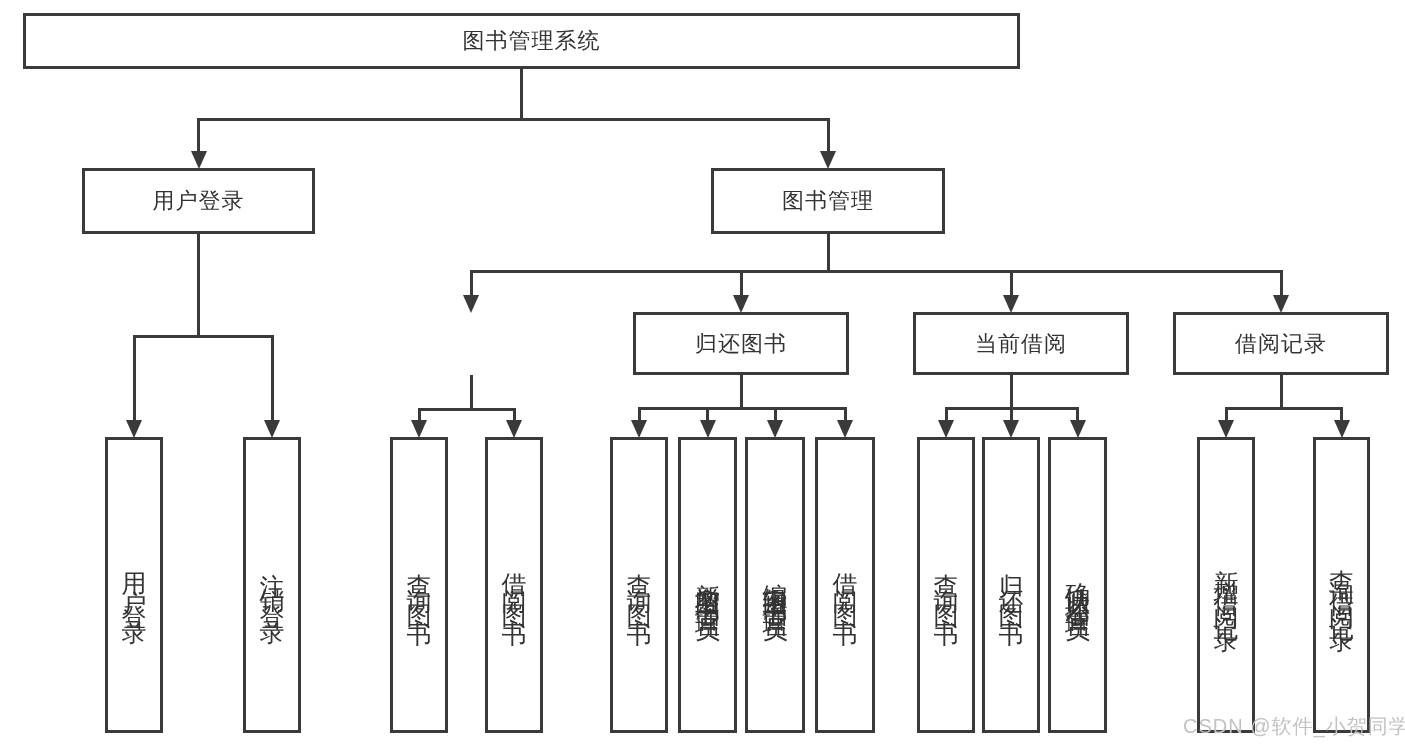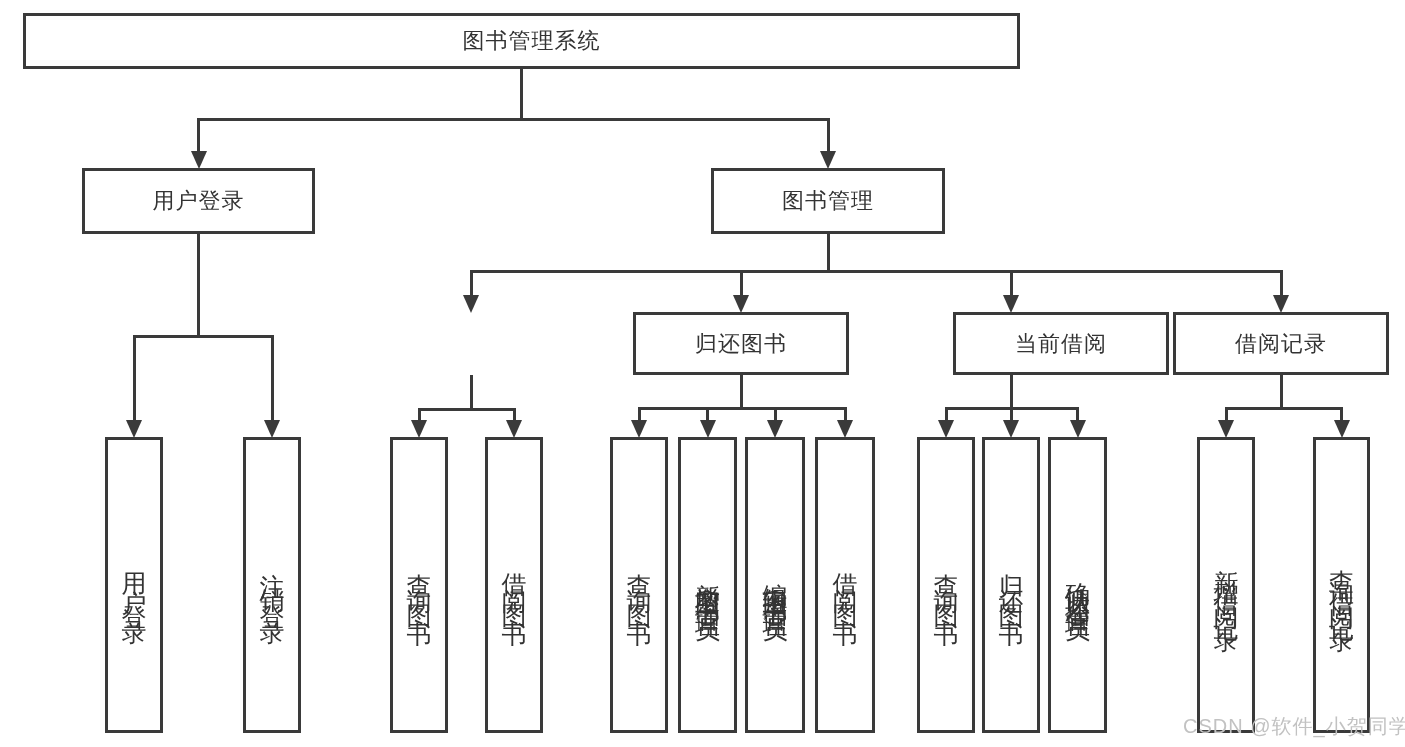--- a/index.html
+++ b/index.html
@@ -99,21 +99,21 @@
     <div class="node vbox" style="left: 745px; top: 437px; width: 60px; height: 296px;">
       <span class="label" style="letter-spacing: 5px;">编辑图书（管理员）</span>
     </div>
     <div class="line" style="left: 843.5px; top: 407px; width: 3px; height: 15px;"></div>
     <div class="arrow" style="left: 837px; top: 420px;"></div>
     <div class="node vbox" style="left: 815px; top: 437px; width: 60px; height: 296px;">
       <span class="label" style="letter-spacing: 16px;">借阅图书</span>
     </div>
     <div class="line" style="left: 1009.5px; top: 270px; width: 3px; height: 27px;"></div>
     <div class="arrow" style="left: 1003px; top: 295px;"></div>
-    <div class="node hbox" style="left: 953px; top: 312px; width: 216px; height: 63px;">
+    <div class="node hbox" style="left: 913px; top: 312px; width: 216px; height: 63px;">
       <span class="label">当前借阅</span>
     </div>
     <div class="line" style="left: 1009.5px; top: 375px; width: 3px; height: 32px;"></div>
     <div class="line" style="left: 944.5px; top: 407px; width: 134.5px; height: 3px;"></div>
     <div class="line" style="left: 944.5px; top: 407px; width: 3px; height: 15px;"></div>
     <div class="arrow" style="left: 938px; top: 420px;"></div>
     <div class="node vbox" style="left: 917px; top: 437px; width: 58px; height: 296px;">
       <span class="label" style="letter-spacing: 16px;">查询图书</span>
     </div>
     <div class="line" style="left: 1009.5px; top: 407px; width: 3px; height: 15px;"></div>

